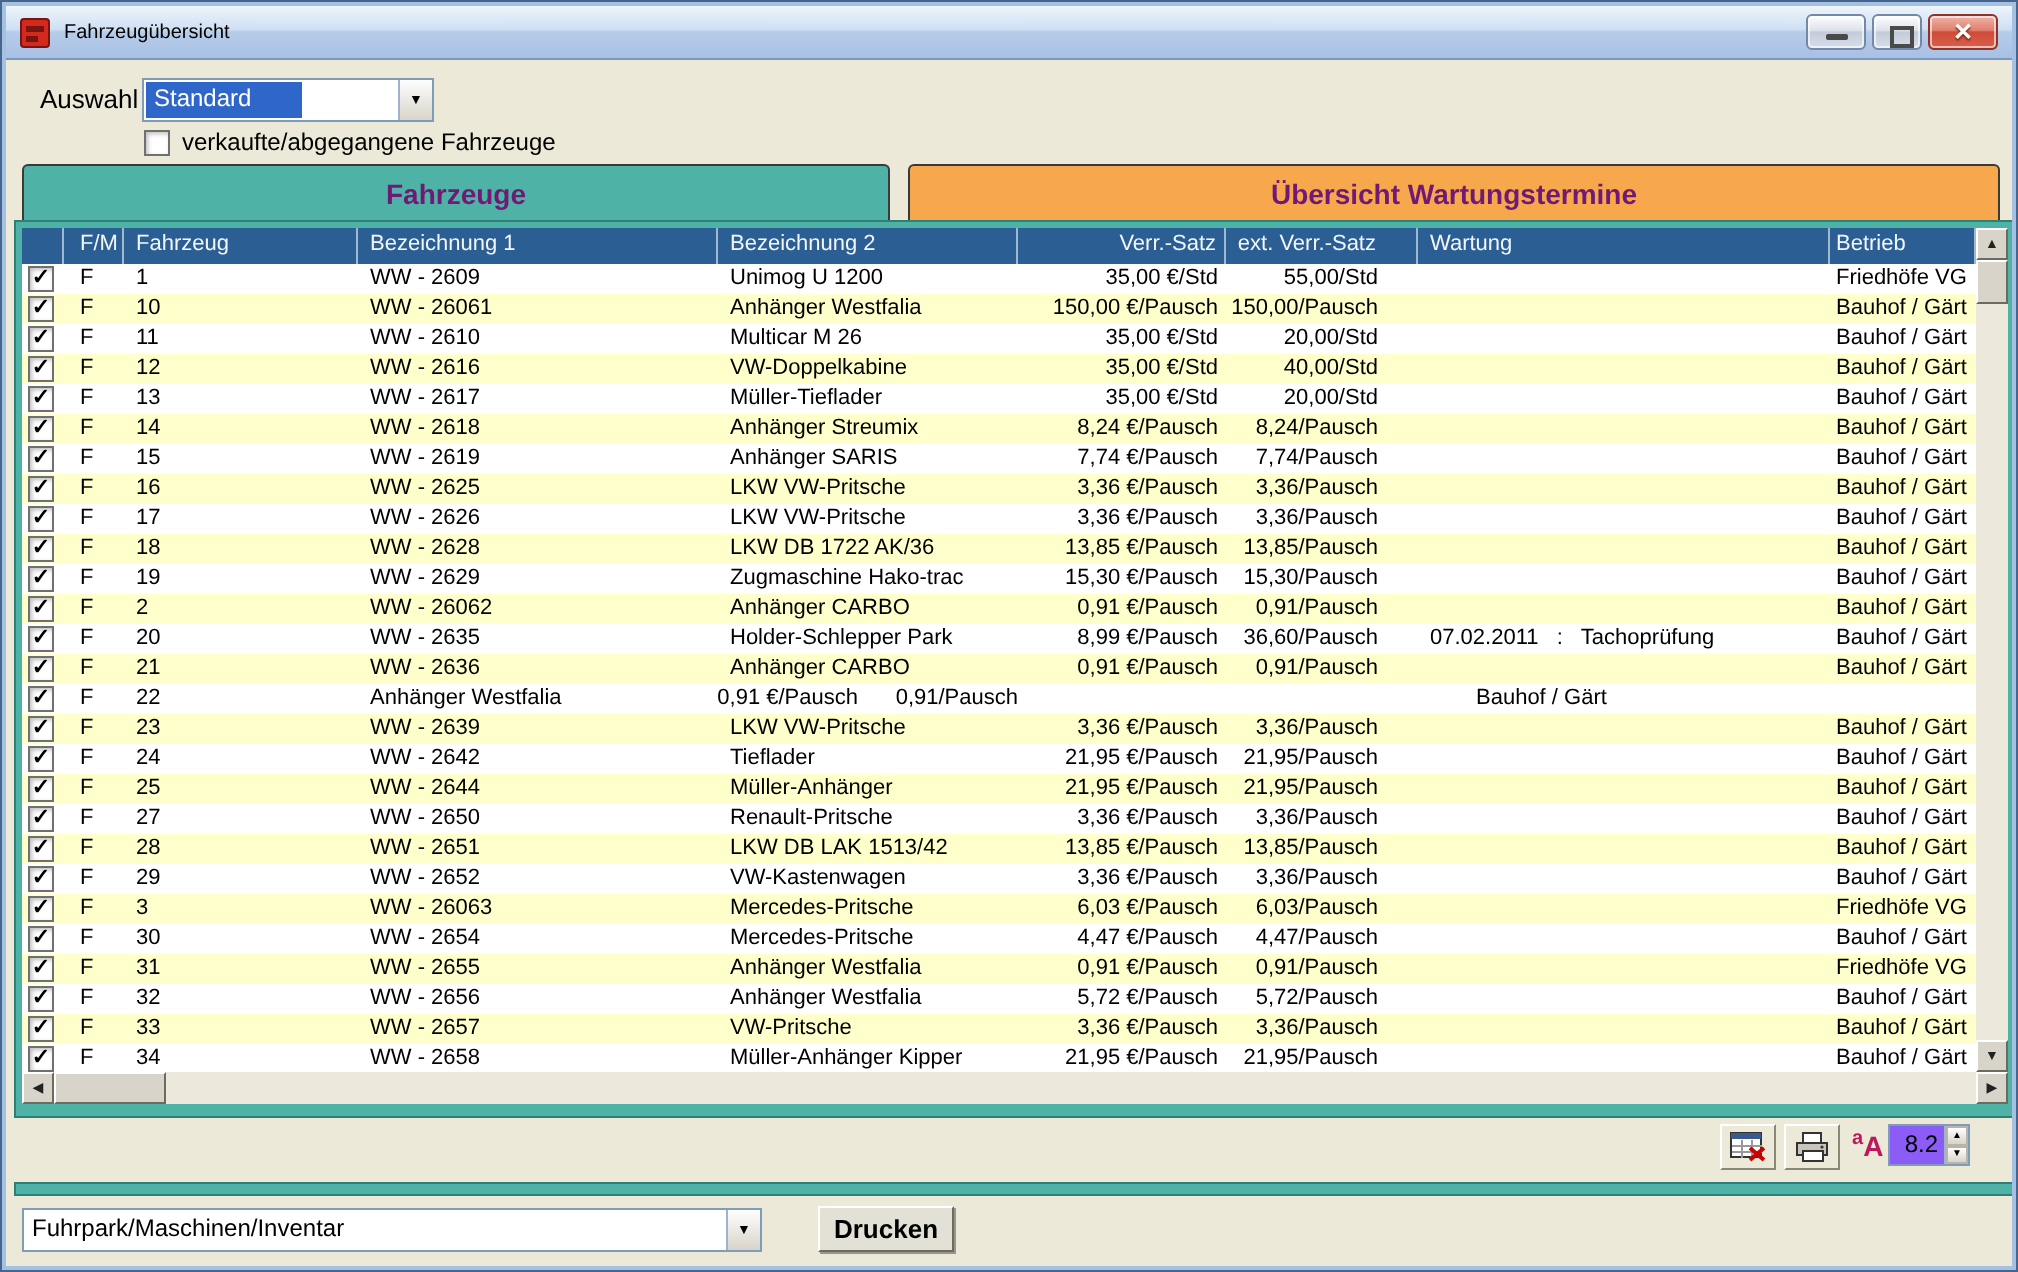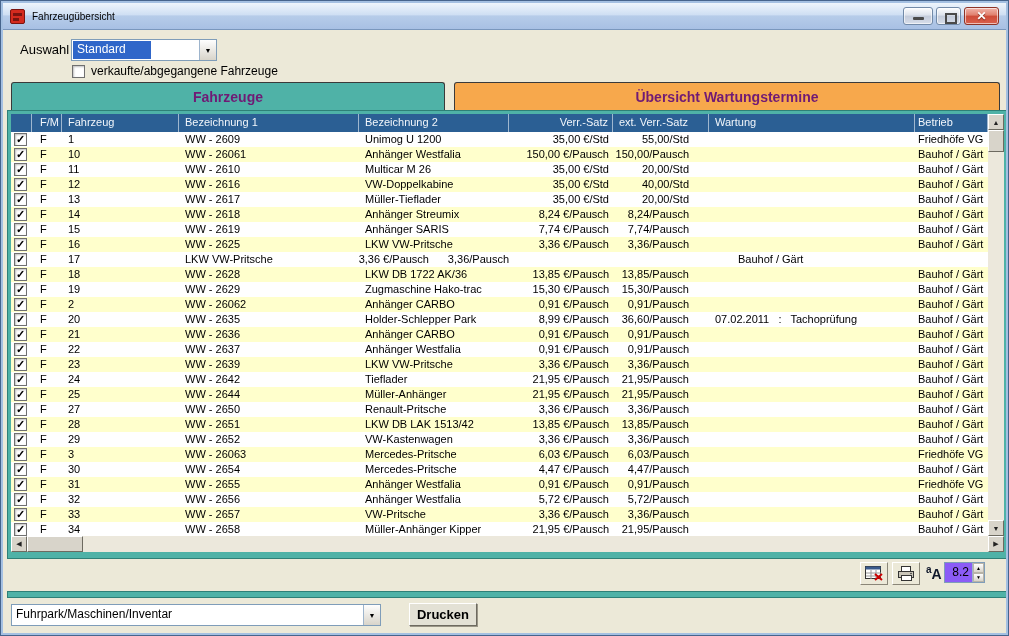--- a/index.html
+++ b/index.html
@@ -71,21 +71,21 @@
   .vscroll .up{left:0;top:0;width:16px;height:16px;}
   .vscroll .thumb{position:absolute;left:0;top:16px;width:16px;height:22px;background:#d8d4ca;border:1px solid;border-color:#fff #6d6a60 #6d6a60 #fff;}
   .vscroll .down{left:0;bottom:0;width:16px;height:16px;}
   .hscroll{position:absolute;left:0;top:422px;width:993px;height:16px;background:#ece8dc;}
   .hscroll .left{left:0;top:0;width:16px;height:16px;}
   .hscroll .thumb{position:absolute;left:16px;top:0;width:56px;height:16px;background:#d8d4ca;border:1px solid;border-color:#fff #6d6a60 #6d6a60 #fff;}
   .hscroll .right{right:0;top:0;width:16px;height:16px;}
   
   .toolbtn{position:absolute;width:28px;height:23px;background:var(--cream);border:1px solid;border-color:#fff #8a8678 #8a8678 #fff;
     display:flex;align-items:center;justify-content:center;}
-  .aA{position:absolute;font-weight:bold;color:#0f172a;}
+  .aA{position:absolute;font-weight:bold;color:#be185d;}
   .aA .s{font-size:10px;vertical-align:6px;}
   .aA .b{font-size:14px;}
   .spin{position:absolute;background:#8b5cf6;border:1px solid #7f9db9;display:flex;}
   .spin .num{flex:1;font-size:12px;line-height:19px;text-align:right;padding-right:3px;}
   .spin .arrows{width:12px;flex:none;display:flex;flex-direction:column;border-left:1px solid #9db4cc;}
   .spin .arrows div{flex:1;background:linear-gradient(#fefefe,#d8d4ca);font-size:5px;display:flex;align-items:center;justify-content:center;color:#000;border:1px solid #b8b4a8;}
   .tealstripe{position:absolute;left:4px;top:588px;width:1000px;height:7px;background:var(--teal);border:1px solid #2e8077;}
   .button{position:absolute;background:#e3e1d5;border:1px solid;border-color:#fff #6d6a60 #6d6a60 #fff;
     box-shadow:1px 1px 0 #9a9688;font-size:13px;font-weight:bold;color:#000;text-align:center;}
 </style>
@@ -220,20 +220,21 @@
             <div class="td col-bez2">LKW VW-Pritsche</div>
             <div class="td col-verr">3,36 €/Pausch</div>
             <div class="td col-ext">3,36/Pausch</div>
             <div class="td col-wartung"></div>
             <div class="td col-betrieb">Bauhof / Gärt</div>
           </div>
           <div class="tr">
             <div class="td col-cb"><span class="chk">✓</span></div>
             <div class="td col-fm">F</div>
             <div class="td col-nr">17</div>
+            <div class="td col-bez1">WW - 2626</div>
             <div class="td col-bez2">LKW VW-Pritsche</div>
             <div class="td col-verr">3,36 €/Pausch</div>
             <div class="td col-ext">3,36/Pausch</div>
             <div class="td col-wartung"></div>
             <div class="td col-betrieb">Bauhof / Gärt</div>
           </div>
           <div class="tr alt">
             <div class="td col-cb"><span class="chk">✓</span></div>
             <div class="td col-fm">F</div>
             <div class="td col-nr">18</div>
@@ -285,21 +286,20 @@
             <div class="td col-bez2">Anhänger CARBO</div>
             <div class="td col-verr">0,91 €/Pausch</div>
             <div class="td col-ext">0,91/Pausch</div>
             <div class="td col-wartung"></div>
             <div class="td col-betrieb">Bauhof / Gärt</div>
           </div>
           <div class="tr">
             <div class="td col-cb"><span class="chk">✓</span></div>
             <div class="td col-fm">F</div>
             <div class="td col-nr">22</div>
-            <div class="td col-bez1">WW - 2637</div>
             <div class="td col-bez2">Anhänger Westfalia</div>
             <div class="td col-verr">0,91 €/Pausch</div>
             <div class="td col-ext">0,91/Pausch</div>
             <div class="td col-wartung"></div>
             <div class="td col-betrieb">Bauhof / Gärt</div>
           </div>
           <div class="tr alt">
             <div class="td col-cb"><span class="chk">✓</span></div>
             <div class="td col-fm">F</div>
             <div class="td col-nr">23</div>

